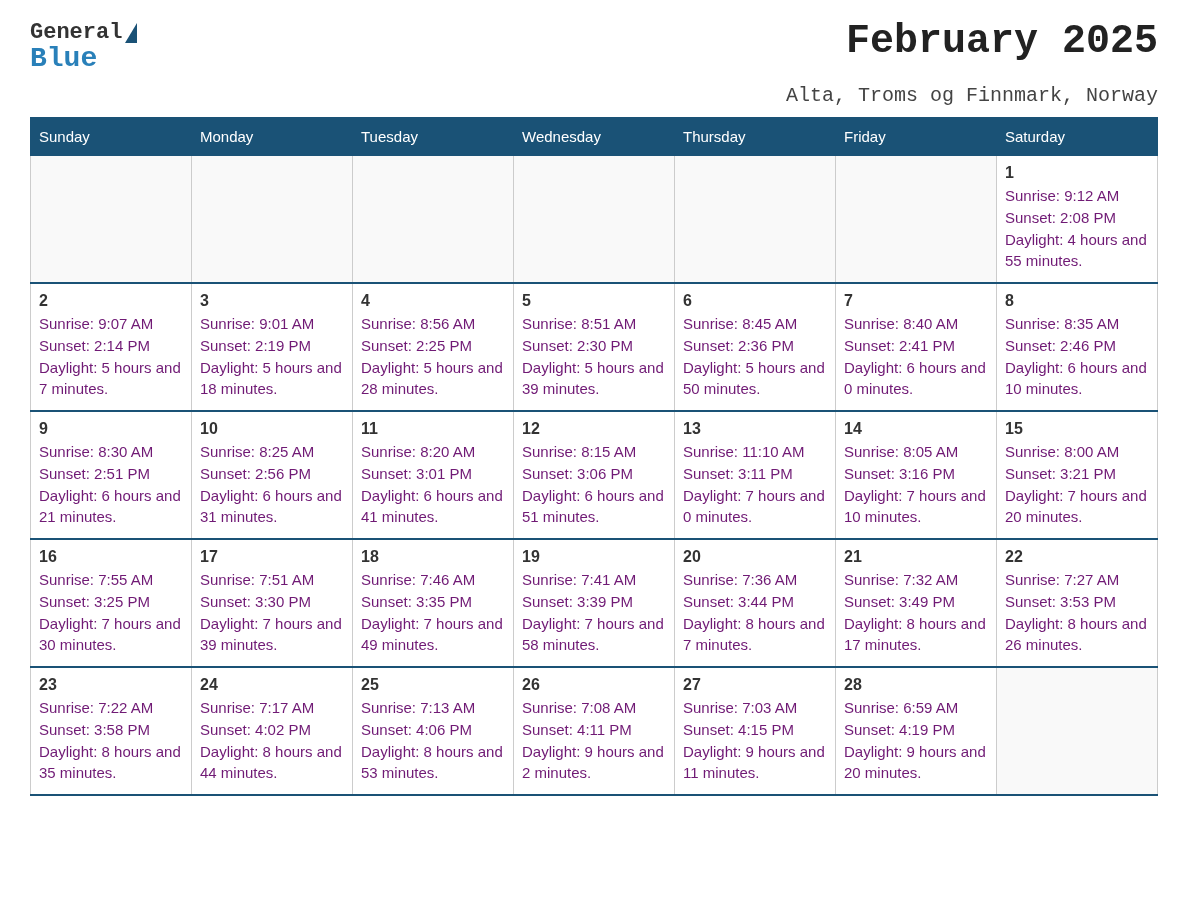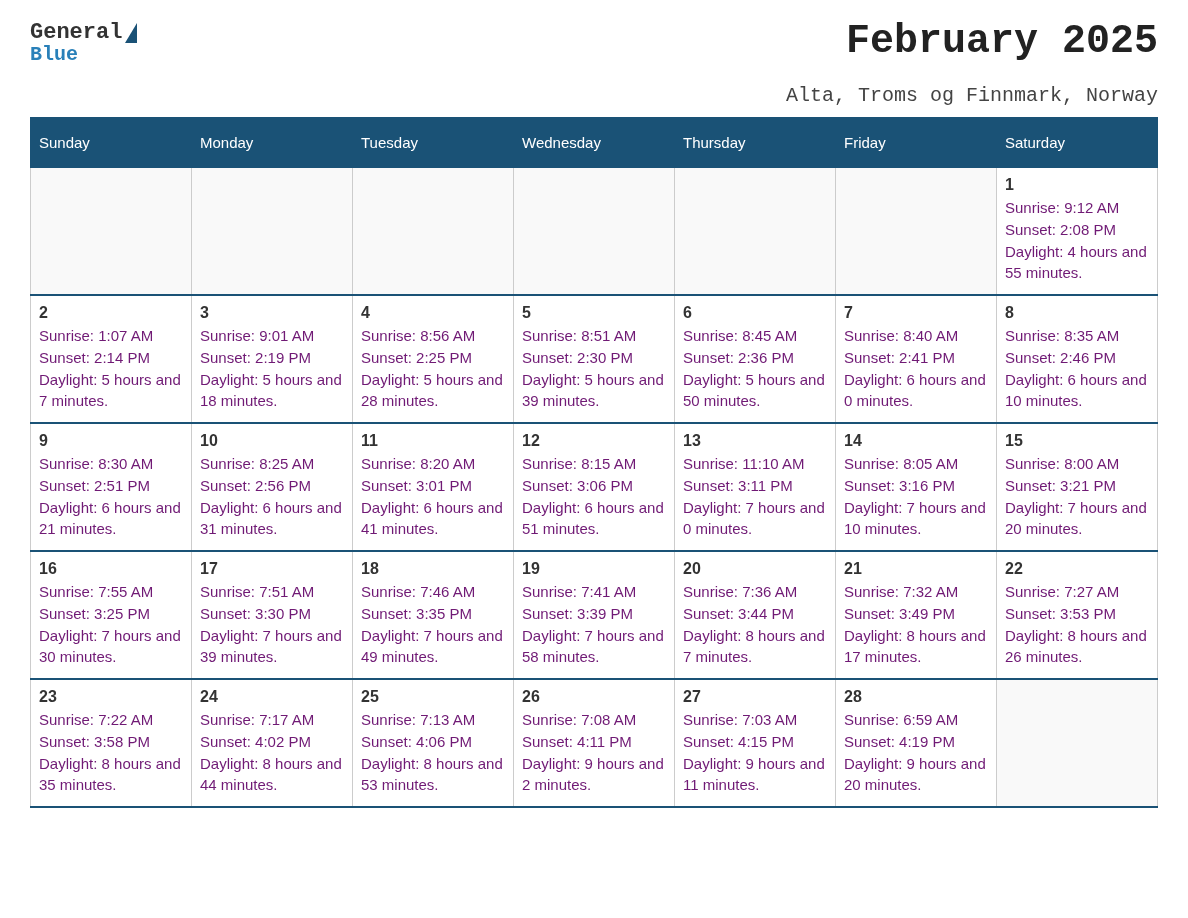--- a/index.html
+++ b/index.html
@@ -20,21 +20,21 @@
       display: flex;
       flex-direction: column;
       align-items: flex-start;
     }
     .logo-general {
       font-size: 22px;
       font-weight: bold;
       color: #333;
     }
     .logo-blue {
-      font-size: 20px;
+      font-size: 28px;
       font-weight: bold;
       color: #2980b9;
       margin-top: -2px;
     }
     .title-area {
       text-align: right;
     }
     .main-title {
       font-size: 40px;
       font-weight: bold;
@@ -47,21 +47,21 @@
       margin-top: 20px;
     }
     .calendar {
       width: 100%;
       border-collapse: collapse;
       margin-top: 10px;
     }
     .calendar thead tr th {
       background-color: #1a5276;
       color: #fff;
-      padding: 16px 8px;
+      padding: 10px 8px;
       font-size: 15px;
       font-weight: normal;
       text-align: left;
       border: 1px solid #1a5276;
     }
     .calendar tbody tr td {
       vertical-align: top;
       padding: 8px 8px 10px 8px;
       border: 1px solid #ccc;
       min-height: 90px;
@@ -143,21 +143,21 @@
           <span class="day-num">1</span>
           <div class="day-info">Sunrise: 9:12 AM
 Sunset: 2:08 PM
 Daylight: 4 hours
 and 55 minutes.</div>
         </td>
       </tr>
       <tr>
         <td>
           <span class="day-num">2</span>
-          <div class="day-info">Sunrise: 1:07 AM
+          <div class="day-info">Sunrise: 9:07 AM
 Sunset: 2:14 PM
 Daylight: 5 hours
 and 7 minutes.</div>
         </td>
         <td>
           <span class="day-num">3</span>
           <div class="day-info">Sunrise: 9:01 AM
 Sunset: 2:19 PM
 Daylight: 5 hours
 and 18 minutes.</div>

